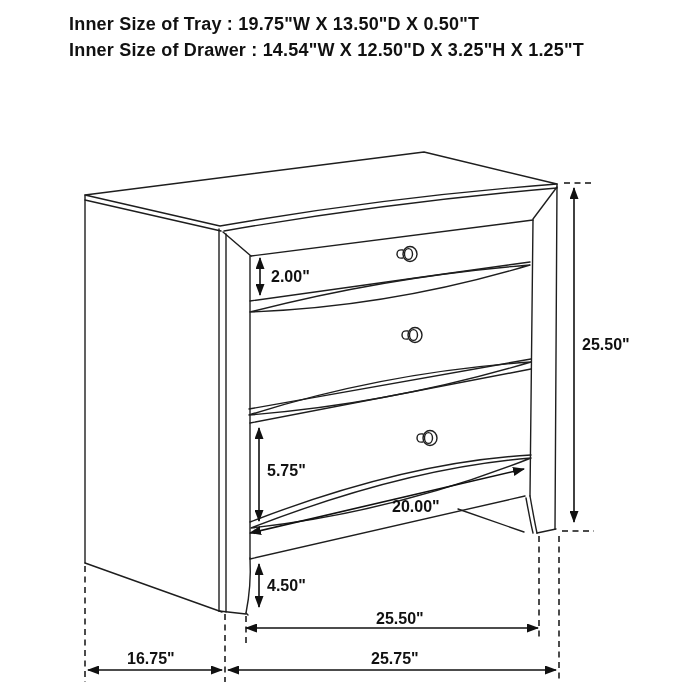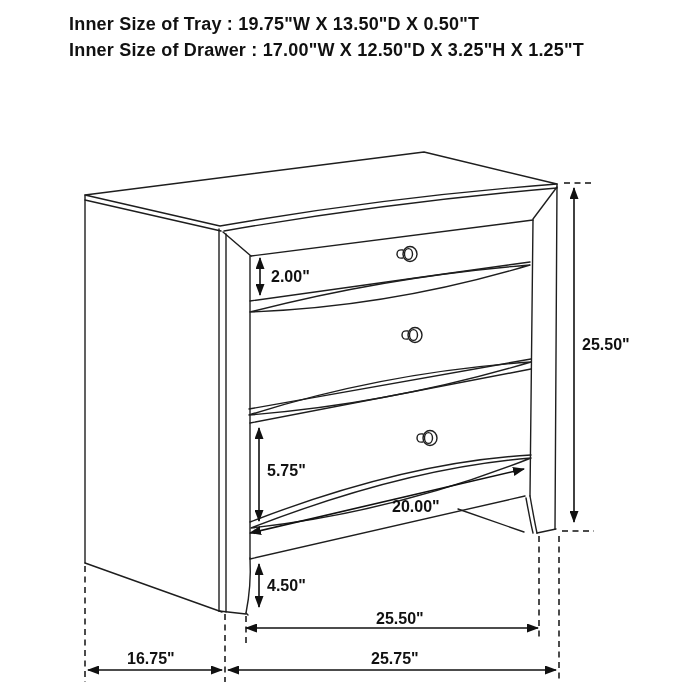--- a/index.html
+++ b/index.html
@@ -19,21 +19,21 @@
   .lbl{font-family:"Liberation Sans",sans-serif;font-size:16px;font-weight:bold;fill:#111;}
   .knobfill{fill:#ffffff;}
 </style>
 </head>
 <body>
 
 <div class="canvas">
 
   <div class="hdr">
     <div>Inner Size of Tray : 19.75"W X 13.50"D X 0.50"T</div>
-    <div>Inner Size of Drawer : 17.00"W X 12.50"D X 3.25"H X 1.25"T</div>
+    <div>Inner Size of Drawer : 14.54"W X 12.50"D X 3.25"H X 1.25"T</div>
   </div>
 
   <svg width="700" height="700" viewBox="0 0 700 700">
     <defs>
       <marker id="ah" viewBox="0 0 12 9" refX="11" refY="4.5" markerWidth="12" markerHeight="9" markerUnits="userSpaceOnUse" orient="auto-start-reverse">
         <path d="M0,0 L12,4.5 L0,9 Z" fill="#111"></path>
       </marker>
     </defs>
 
     <g>

